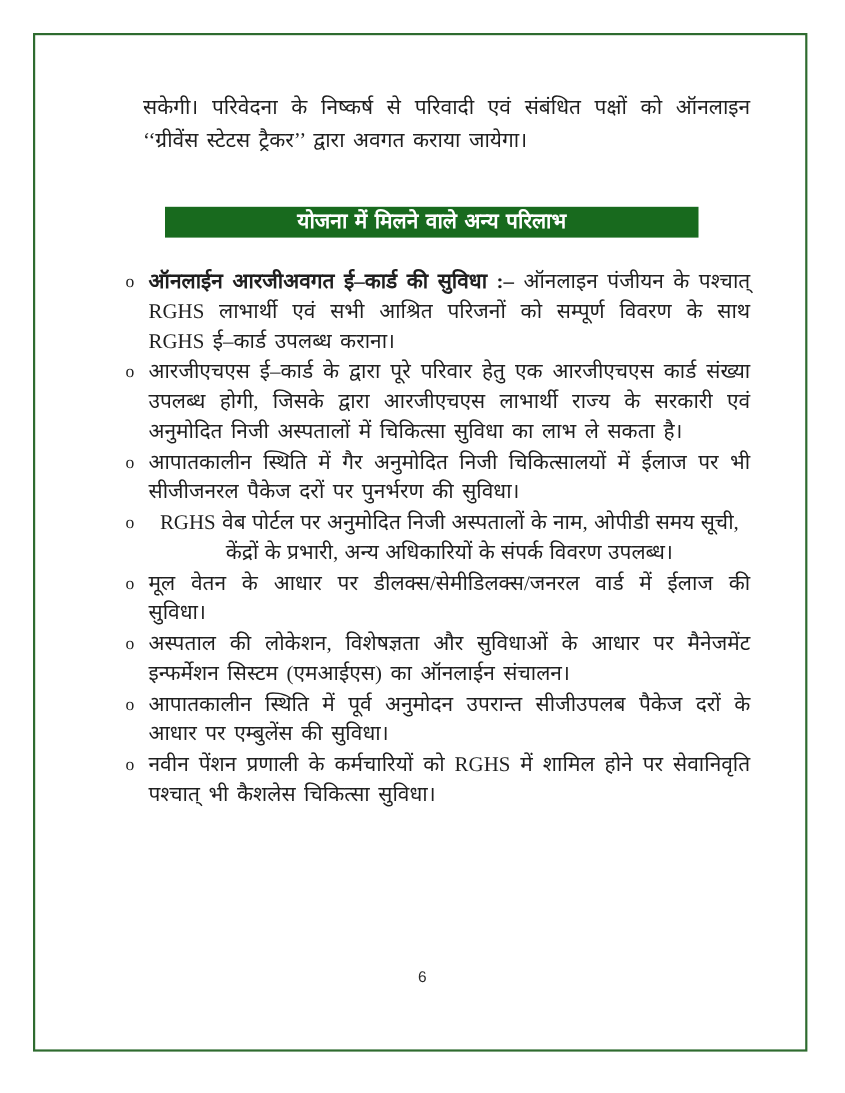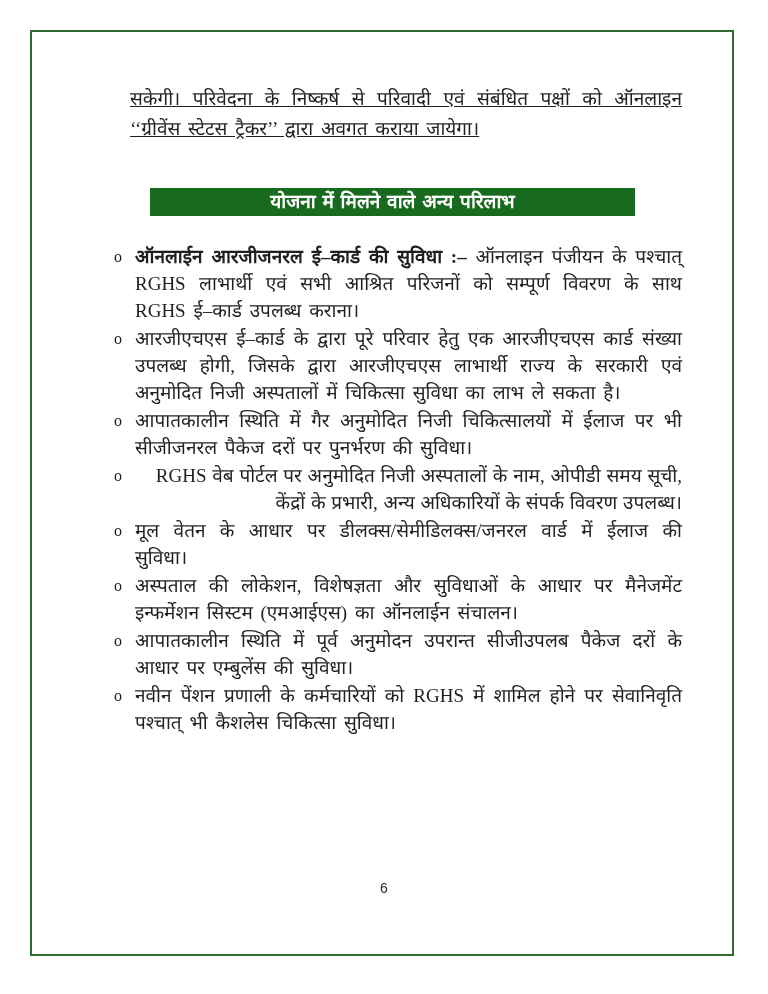--- a/index.html
+++ b/index.html
@@ -27,21 +27,20 @@
   }
   .inner {
     padding: 52px 50px 0 81px;
   }
   .intro {
     margin: 0 0 0 17px;
     font-size: 19px;
     line-height: 30px;
     text-align: justify;
     word-spacing: 3px;
-    text-decoration: underline;
   }
   .title-bar {
     margin: 44px 0 0 37px;
     width: 485px;
     height: 28px;
     background: var(--bar-green, #186a1e);
     color: #ffffff;
     font-size: 19px;
     font-weight: 700;
     text-align: center;
@@ -65,21 +64,21 @@
     font-size: 16px;
     line-height: 27px;
     padding-left: 1px;
   }
   .item-text {
     flex: 1 1 auto;
     text-align: justify;
     word-spacing: 3px;
   }
   li.no-justify .item-text {
-    text-align: right;
+    text-align: center;
     word-spacing: 1px;
   }
   .lead {
     font-weight: 700;
   }
   .page-number {
     position: absolute;
     left: 0;
     right: 0;
     top: 880px;
@@ -98,21 +97,21 @@
 
       <p class="intro">सकेगी। परिवेदना के निष्कर्ष  से परिवादी एवं संबंधित पक्षों को ऑनलाइन ‘‘ग्रीवेंस स्टेटस ट्रैकर’’ द्वारा अवगत कराया जायेगा।</p>
 
       <div class="title-bar">
         <span>योजना में मिलने वाले अन्य परिलाभ</span>
       </div>
 
       <ul class="bullets">
         <li>
           <span class="marker">o</span>
-          <span class="item-text"><b class="lead">ऑनलाईन आरजीजनरल ई–कार्ड की सुविधा :–</b><span> ऑनलाइन पंजीयन के पश्चात् RGHS लाभार्थी एवं सभी आश्रित परिजनों को सम्पूर्ण विवरण के साथ RGHS ई–कार्ड उपलब्ध कराना।</span></span>
+          <span class="item-text"><b class="lead">ऑनलाईन आरजीअवगत ई–कार्ड की सुविधा :–</b><span> ऑनलाइन पंजीयन के पश्चात् RGHS लाभार्थी एवं सभी आश्रित परिजनों को सम्पूर्ण विवरण के साथ RGHS ई–कार्ड उपलब्ध कराना।</span></span>
         </li>
         <li>
           <span class="marker">o</span>
           <span class="item-text"><b class="lead"></b><span>आरजीएचएस ई–कार्ड के द्वारा पूरे परिवार हेतु एक आरजीएचएस कार्ड संख्या उपलब्ध होगी, जिसके द्वारा आरजीएचएस लाभार्थी राज्य के सरकारी एवं अनुमोदित निजी अस्पतालों में चिकित्सा सुविधा का लाभ ले सकता है।</span></span>
         </li>
         <li>
           <span class="marker">o</span>
           <span class="item-text"><b class="lead"></b><span>आपातकालीन स्थिति में गैर अनुमोदित निजी चिकित्सालयों में ईलाज पर भी सीजीजनरल पैकेज दरों पर पुनर्भरण की सुविधा।</span></span>
         </li>
         <li class="no-justify">

